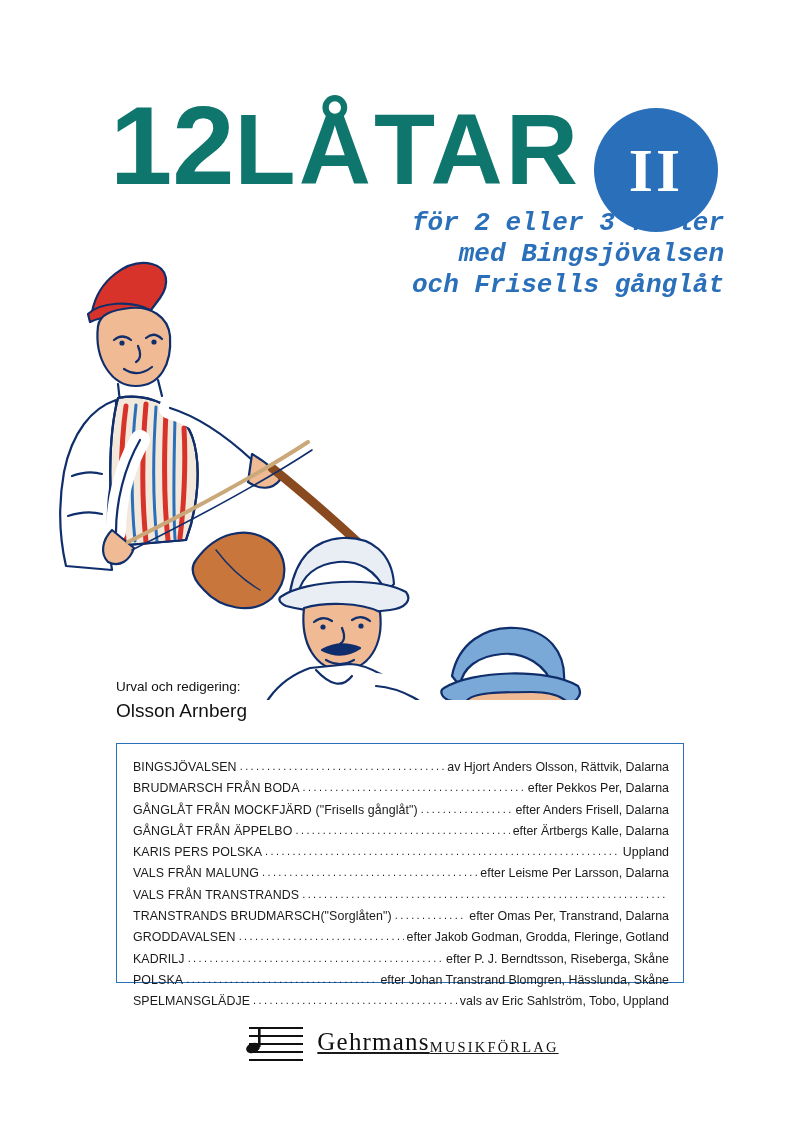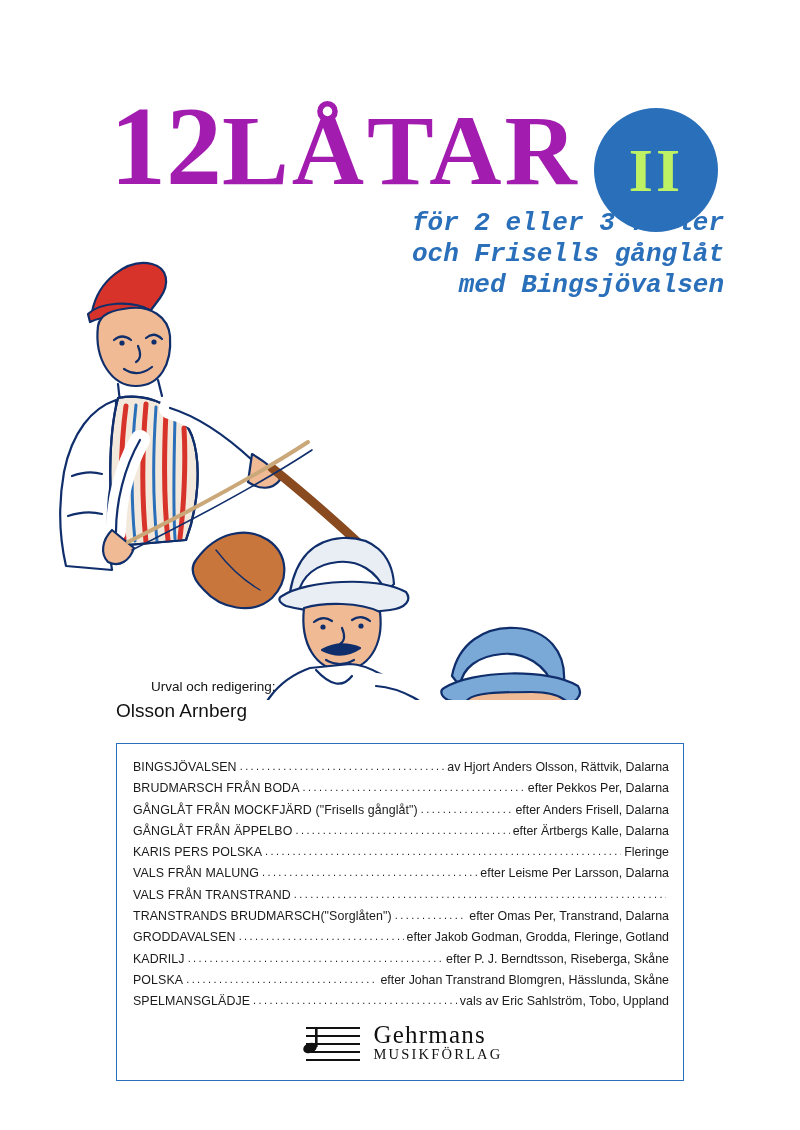--- a/index.html
+++ b/index.html
@@ -21,26 +21,26 @@
     position: absolute;
     left: 0;
     top: 46px;
     width: 800px;
     height: 130px;
   }
   .main-title {
     position: absolute;
     left: 110px;
     top: 48px;
-    font-family: Liberation Serif, serif;
+    font-family: Liberation Sans, sans-serif;
     font-weight: bold;
     font-size: 104px;
     line-height: 104px;
     letter-spacing: 2px;
-    color: #a21caf;
+    color: #0f766e;
     white-space: nowrap;
   }
   .main-title .num {
     font-size: 112px;
     letter-spacing: 0px;
   }
   .main-title .word {
     font-size: 100px;
     letter-spacing: 3px;
   }
@@ -54,21 +54,21 @@
     border-radius: 50%;
     background: #2a6fba;
     display: flex;
     align-items: center;
     justify-content: center;
   }
   .vol-circle span {
     font-family: "Liberation Serif", serif;
     font-weight: bold;
     font-size: 62px;
-    color: #bef264;
+    color: #ffffff;
     letter-spacing: 3px;
     line-height: 62px;
   }
 
   .subtitle {
     position: absolute;
     right: 76px;
     top: 208px;
     text-align: right;
     font-family: Liberation Mono, monospace;
@@ -91,35 +91,34 @@
   
   .credit {
     position: absolute;
     left: 116px;
     top: 678px;
     color: #111;
   }
   .credit .credit-label {
     font-size: 13.5px;
     line-height: 18px;
-    margin-left: 35px;
   }
   .credit .credit-name {
     font-size: 19px;
     line-height: 26px;
     margin-top: 2px;
   }
 
   
   .contents-box {
     position: absolute;
     left: 116px;
     top: 743px;
     width: 568px;
-    height: 338px;
+    height: 240px;
     border: 1.2px solid #2a6fba;
     box-sizing: border-box;
     padding: 16px 14px 10px 16px;
   }
   .toc-row {
     display: flex;
     align-items: baseline;
     font-size: 12.4px;
     line-height: 15px;
     margin-bottom: 6.3px;
@@ -160,53 +159,54 @@
     align-items: center;
     gap: 10px;
   }
   .pub-mark {
     width: 66px;
     height: 40px;
     position: relative;
   }
   .pub-text {
     display: flex;
-    flex-direction: column;
+    flex-direction: row;
     line-height: 1;
+    text-decoration: underline;
   }
   .pub-name {
     font-family: "Liberation Serif", serif;
     font-size: 25px;
     letter-spacing: 1.2px;
     color: #111;
   }
   .pub-sub {
     font-family: "Liberation Serif", serif;
     font-size: 14.5px;
     letter-spacing: 2.2px;
     color: #111;
-    margin-top: 0;
+    margin-top: 11px;
   }
 </style>
 </head>
 <body>
 
 <div class="title-row">
   <div class="main-title">
     <span class="num">12</span><span class="word">LÅTAR</span>
   </div>
   <div class="vol-circle">
     <span>II</span>
   </div>
 </div>
 
 <div class="subtitle">
   <div>för 2 eller 3 fioler</div>
+  <div>med Bingsjövalsen</div>
   <div>och Frisells gånglåt</div>
-  <div>med Bingsjövalsen</div>
 </div>
 
 <div class="illustration">
   <svg width="760" height="460" viewBox="0 0 760 460" xmlns="http://www.w3.org/2000/svg">
     <g fill="none" stroke="#0f2e6b" stroke-width="2.2" stroke-linecap="round" stroke-linejoin="round">
 
       <path d="M72 72 C 78 40, 108 18, 132 24 C 148 28, 150 44, 140 58 L 122 82 Z" fill="#d8332a" stroke="#0f2e6b"></path>
       <path d="M68 74 C 80 62, 112 60, 130 70 L 124 82 C 106 74, 82 76, 70 82 Z" fill="#d8332a" stroke="#0f2e6b"></path>
 
       <path d="M78 86 C 74 120, 92 146, 116 146 C 140 146, 152 124, 150 96 C 148 76, 130 66, 110 68 C 92 70, 80 74, 78 86 Z" fill="#f0bb94" stroke="#0f2e6b"></path>
@@ -359,29 +359,29 @@
     <span class="toc-src">efter Anders Frisell, Dalarna</span>
   </div>
   <div class="toc-row">
     <span class="toc-title">GÅNGLÅT FRÅN ÄPPELBO</span>
     <span class="toc-dots">................................................................................</span>
     <span class="toc-src">efter Ärtbergs Kalle, Dalarna</span>
   </div>
   <div class="toc-row">
     <span class="toc-title">KARIS PERS POLSKA</span>
     <span class="toc-dots">................................................................................</span>
-    <span class="toc-src">Fleringe</span>
+    <span class="toc-src">Uppland</span>
   </div>
   <div class="toc-row">
     <span class="toc-title">VALS FRÅN MALUNG</span>
     <span class="toc-dots">................................................................................</span>
     <span class="toc-src">efter Leisme Per Larsson, Dalarna</span>
   </div>
   <div class="toc-row">
-    <span class="toc-title">VALS FRÅN TRANSTRAND</span>
+    <span class="toc-title">VALS FRÅN TRANSTRANDS</span>
     <span class="toc-dots">................................................................................</span>
   </div>
   <div class="toc-row">
     <span class="toc-title">TRANSTRANDS BRUDMARSCH("Sorglåten")</span>
     <span class="toc-dots">................................................................................</span>
     <span class="toc-src">efter Omas Per, Transtrand, Dalarna</span>
   </div>
   <div class="toc-row">
     <span class="toc-title">GRODDAVALSEN</span>
     <span class="toc-dots">................................................................................</span>

